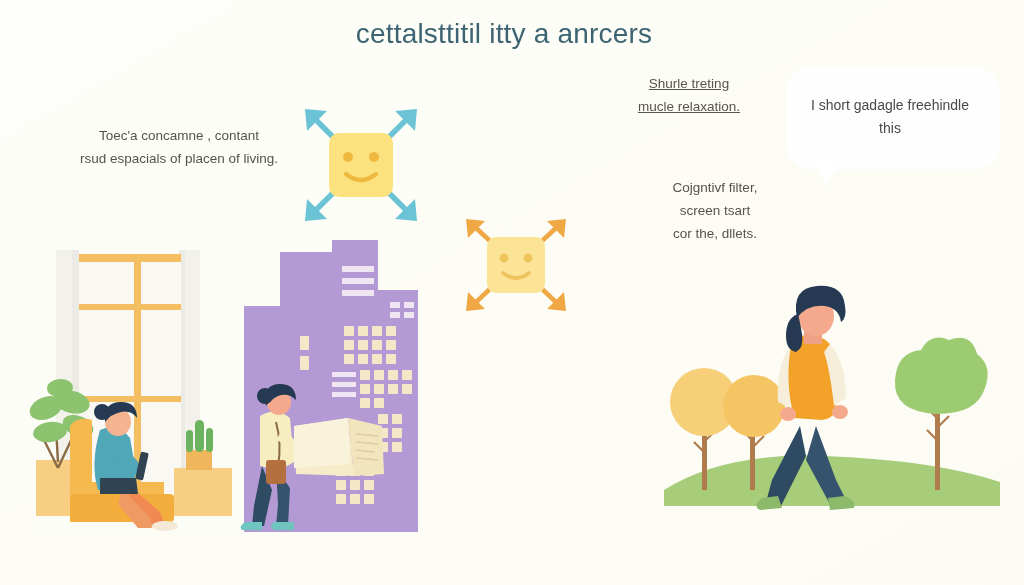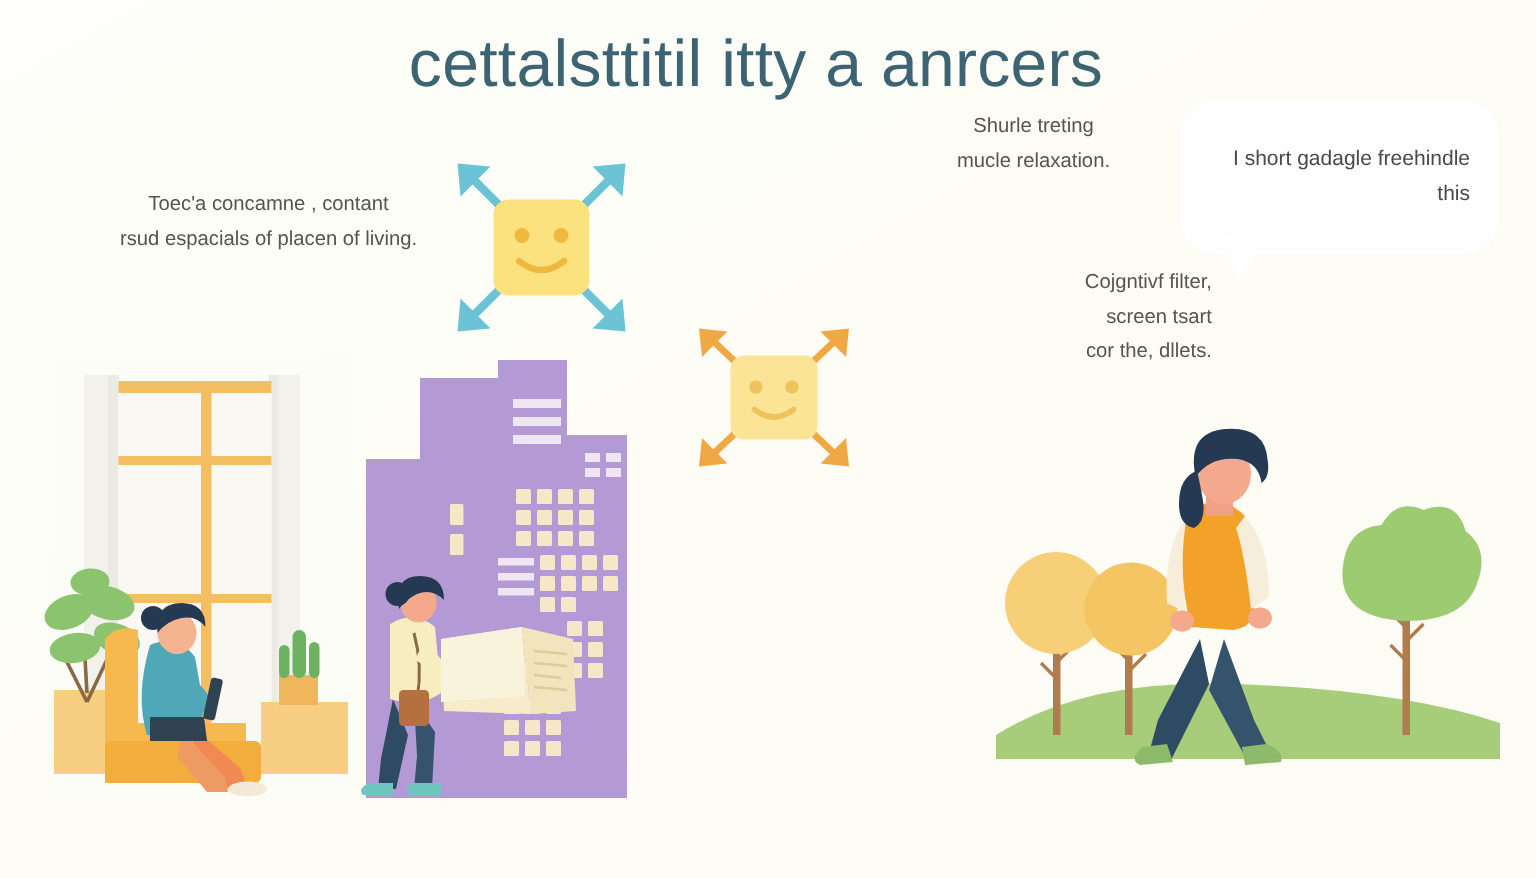--- a/index.html
+++ b/index.html
@@ -12,39 +12,39 @@
   }
   #canvas{position:relative;width:1024px;height:585px;
     background:linear-gradient(150deg,#fefefa 0%,#fdfdf6 45%,#fcfcf4 100%);}
 
   .abs{position:absolute;}
 
   
   #title{
     left:0;right:16px;top:18px;
     text-align:center;
-    font-size:44px;
+    font-size:28px;
     font-weight:400;
     letter-spacing:.2px;
     color:#3d6472;
     font-family:"Liberation Sans", sans-serif;
   }
 
   
   .caption{
     color:#57534e;
     font-size:13.5px;
     line-height:1.72;
     font-family:"Liberation Sans", sans-serif;
     white-space:pre-line;
   }
   #cap-left{left:44px;top:124px;width:270px;text-align:center;}
-  #cap-muscle{left:596px;top:72px;width:186px;text-align:center;}
-  #cap-cog{left:622px;top:176px;width:186px;text-align:right;}
-  #cap-bubble{left:800px;top:94px;width:180px;text-align:right;
+  #cap-muscle{left:596px;top:72px;width:186px;text-align:center;text-decoration:underline;}
+  #cap-cog{left:622px;top:176px;width:186px;text-align:center;}
+  #cap-bubble{left:800px;top:94px;width:180px;text-align:center;
     color:#4b4945;font-size:14px;line-height:1.66;}
 
   
   #bubble{
     left:786px;top:66px;width:214px;height:104px;
     background:#ffffff;border-radius:26px;opacity:.92;
     box-shadow:0 0 0 1px rgba(0,0,0,.012);
   }
   #bubble-tail{
     left:812px;top:160px;width:0;height:0;

